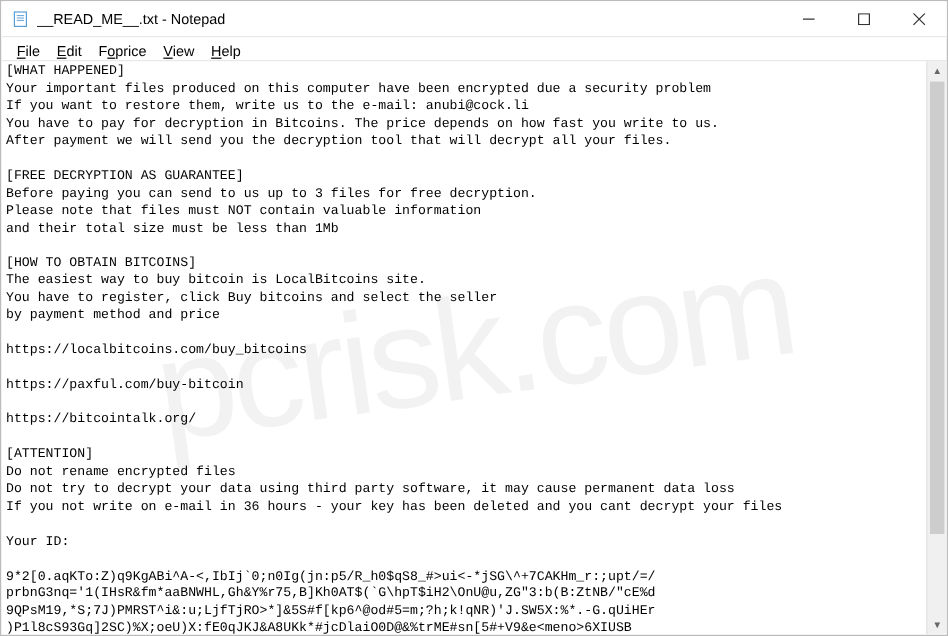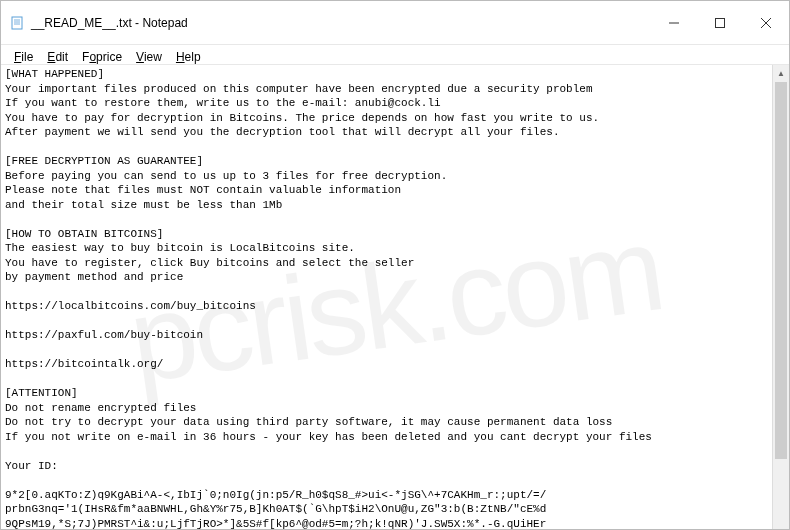--- a/index.html
+++ b/index.html
@@ -5,21 +5,21 @@
   * { margin: 0; padding: 0; box-sizing: border-box; }
   body {
     font-family: "Segoe UI", Tahoma, sans-serif;
     background: #fff;
     width: 790px;
     height: 530px;
     overflow: hidden;
     border: 1px solid #bbb;
   }
   .titlebar {
-    height: 44px;
+    height: 30px;
     background: #fff;
     display: flex;
     align-items: center;
     border-bottom: 1px solid #e8e8e8;
   }
   .titlebar-icon {
     width: 16px;
     height: 16px;
     margin: 0 6px 0 8px;
     display: flex;

